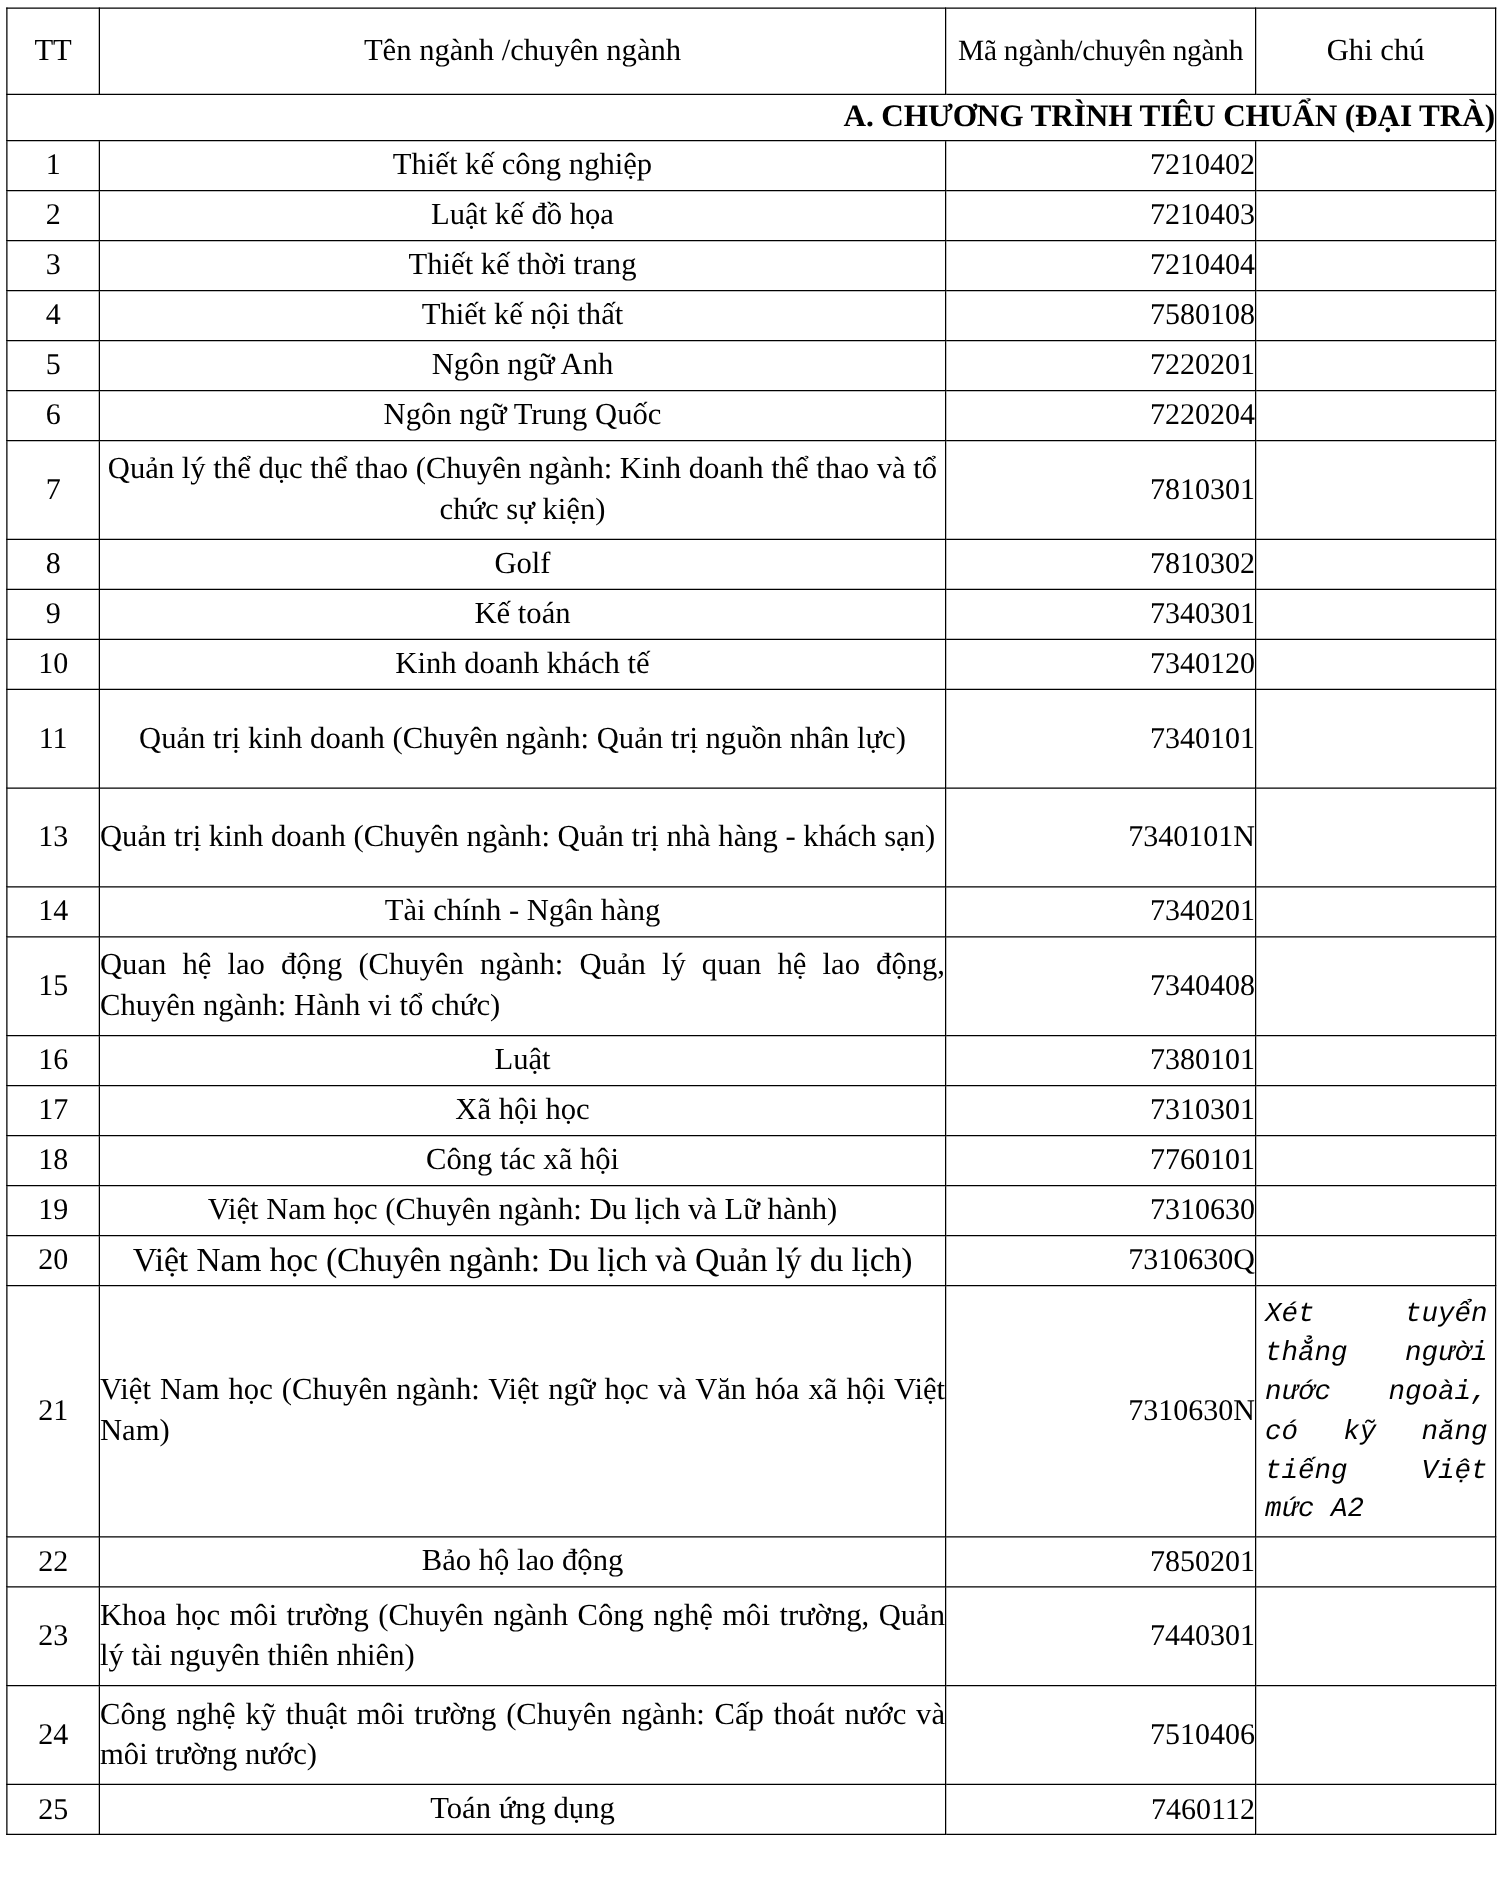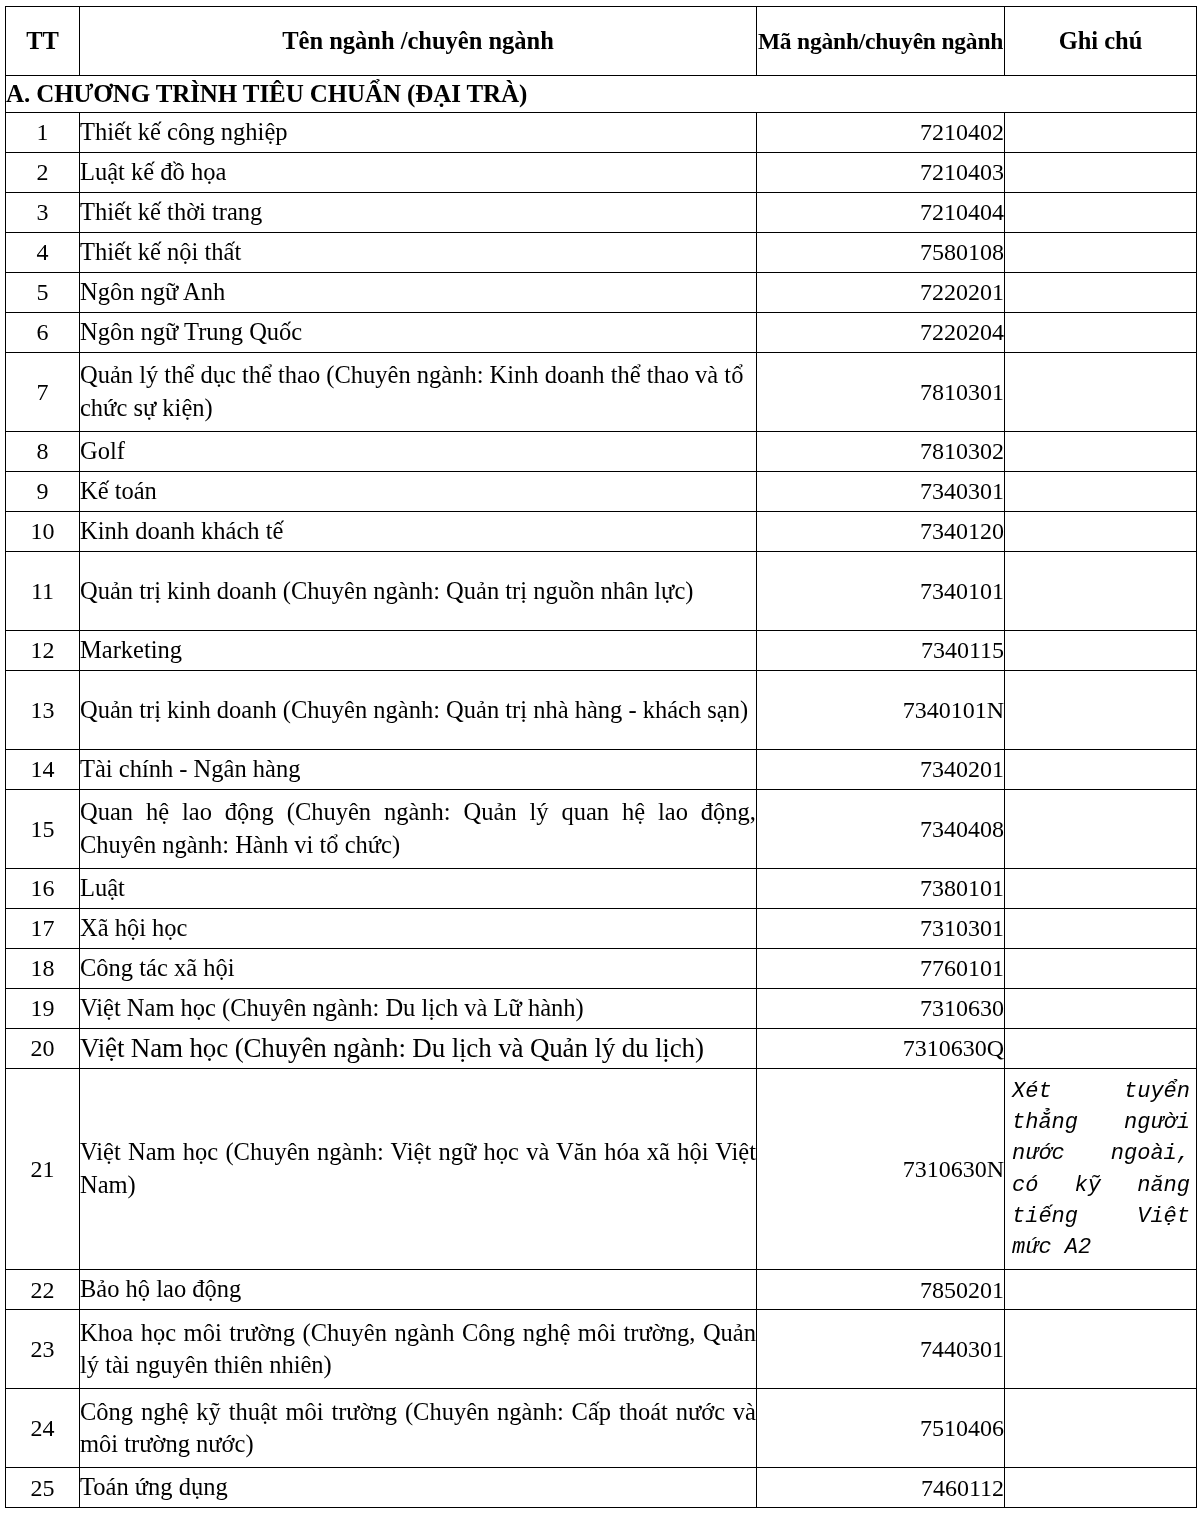--- a/index.html
+++ b/index.html
@@ -40,52 +40,52 @@
 
   
   col.c-tt    { width: 74px;  }
   col.c-name  { width: 677px; }
   col.c-code  { width: 248px; }
   col.c-note  { width: 192px; }
 
   
   .hdr-cell {
     text-align: center;
-    font-weight: bold;
+    font-weight: normal;
     font-size: 24.5px;
     line-height: 1.28;
     padding: 6px 6px;
     height: 68px;
   }
   .hdr-cell.tt   { font-size: 24.5px; }
   .hdr-cell.name { font-size: 24.5px; }
   .hdr-cell.code { font-size: 23.5px; letter-spacing: -0.2px; }
   .hdr-cell.note { font-size: 24.5px; }
 
   
   .section-cell {
-    text-align: left;
+    text-align: right;
     font-weight: bold;
     font-size: 25px;
     letter-spacing: -0.1px;
     height: 36px;
     padding: 2px 4px 4px;
   }
 
   
   .tt-cell {
     text-align: center;
     font-size: 24px;
     line-height: 1.2;
   }
   .name-cell {
     font-size: 24.5px;
     line-height: 1.34;
     padding: 4px 10px 5px 11px;
-    text-align: left;
+    text-align: center;
     vertical-align: middle;
   }
   .name-cell.justify {
     text-align: justify;
     text-align-last: left;
   }
   .name-cell.condensed {
     font-size: 27px;
     letter-spacing: -0.15px;
     white-space: nowrap;
@@ -238,28 +238,20 @@
 
       <tr class="r2">
         <td class="tt-cell">11</td>
         <td class="name-cell">Quản trị kinh doanh (Chuyên ngành: Quản trị nguồn nhân lực)</td>
         <td class="code-cell">7340101</td>
         <td class="note-cell">
             <span class="note-text"></span>
           </td>
       </tr>
 
-      <tr class="r1">
-        <td class="tt-cell">12</td>
-        <td class="name-cell">Marketing</td>
-        <td class="code-cell">7340115</td>
-        <td class="note-cell">
-            <span class="note-text"></span>
-          </td>
-      </tr>
 
       <tr class="r2">
         <td class="tt-cell">13</td>
         <td class="name-cell justify">Quản trị kinh doanh (Chuyên ngành: Quản trị nhà hàng - khách sạn)</td>
         <td class="code-cell">7340101N</td>
         <td class="note-cell">
             <span class="note-text"></span>
           </td>
       </tr>
 

